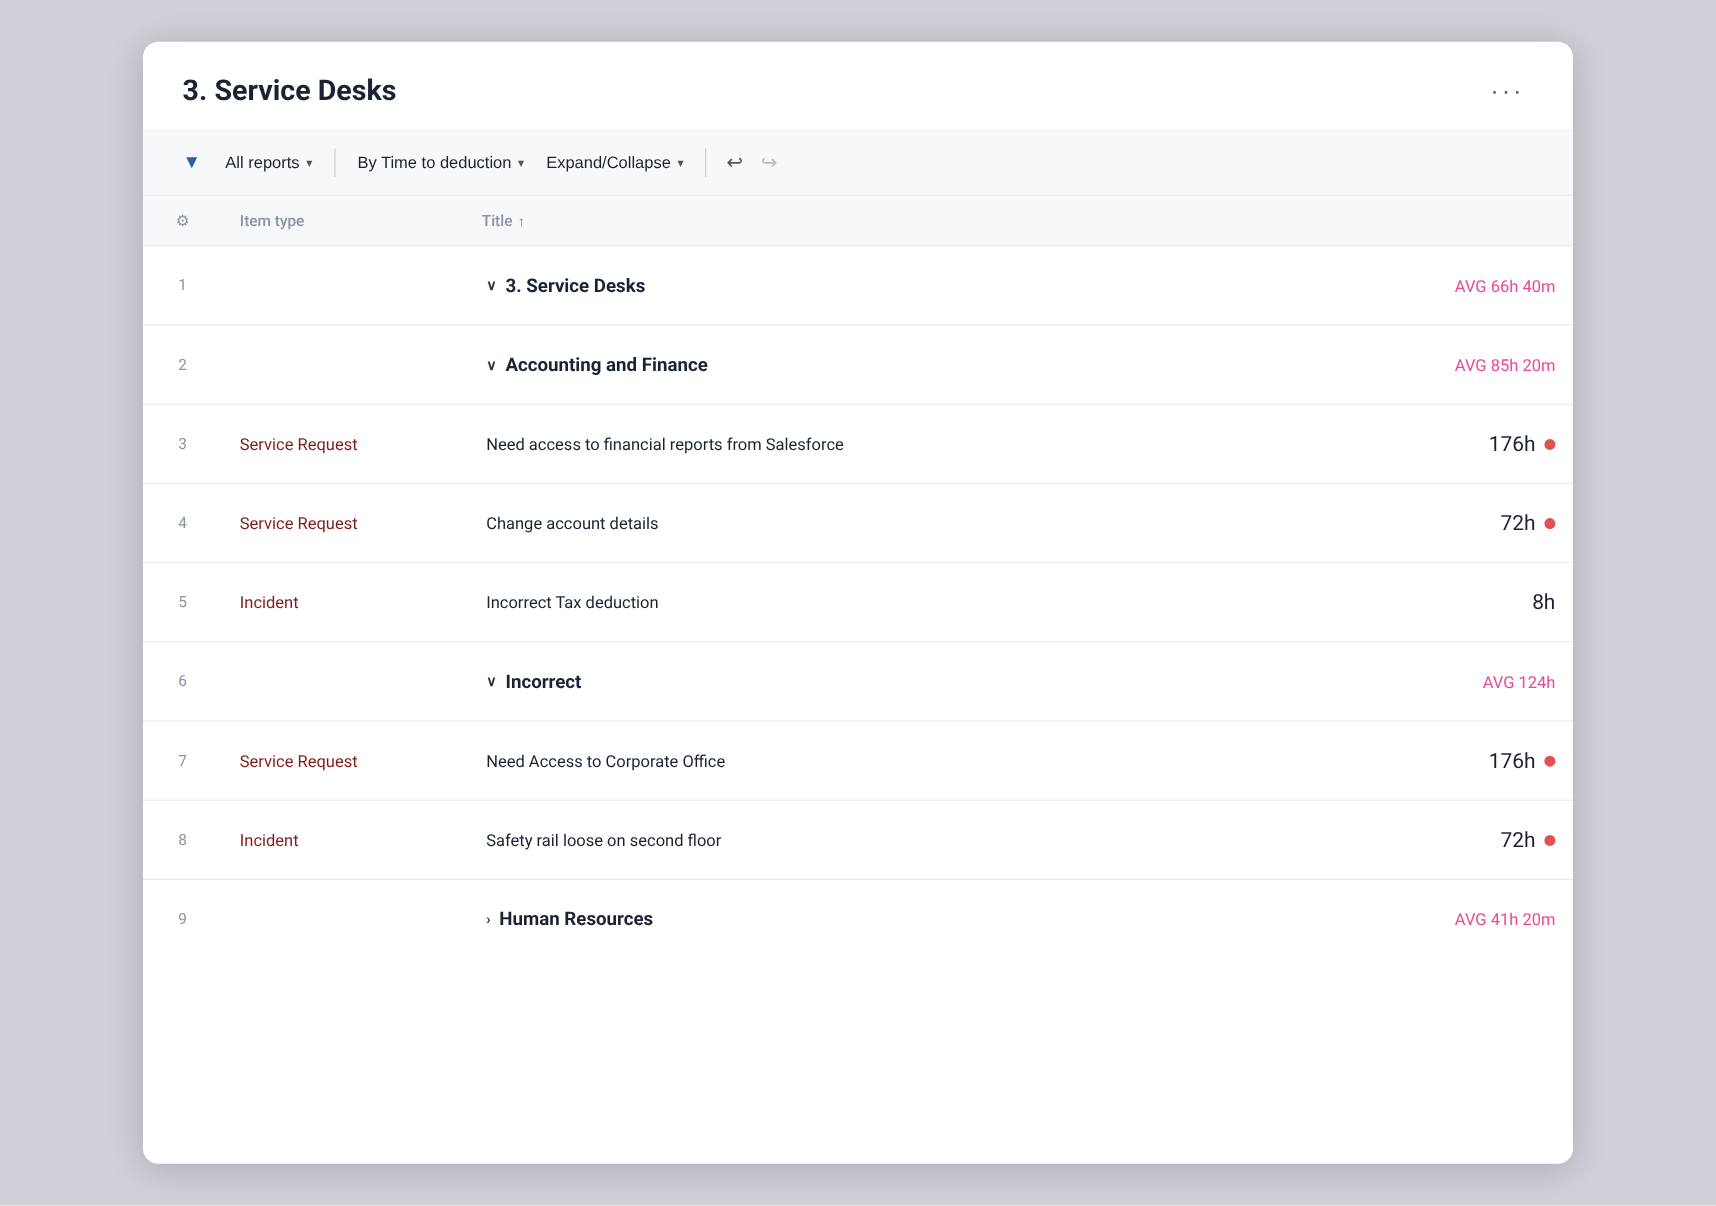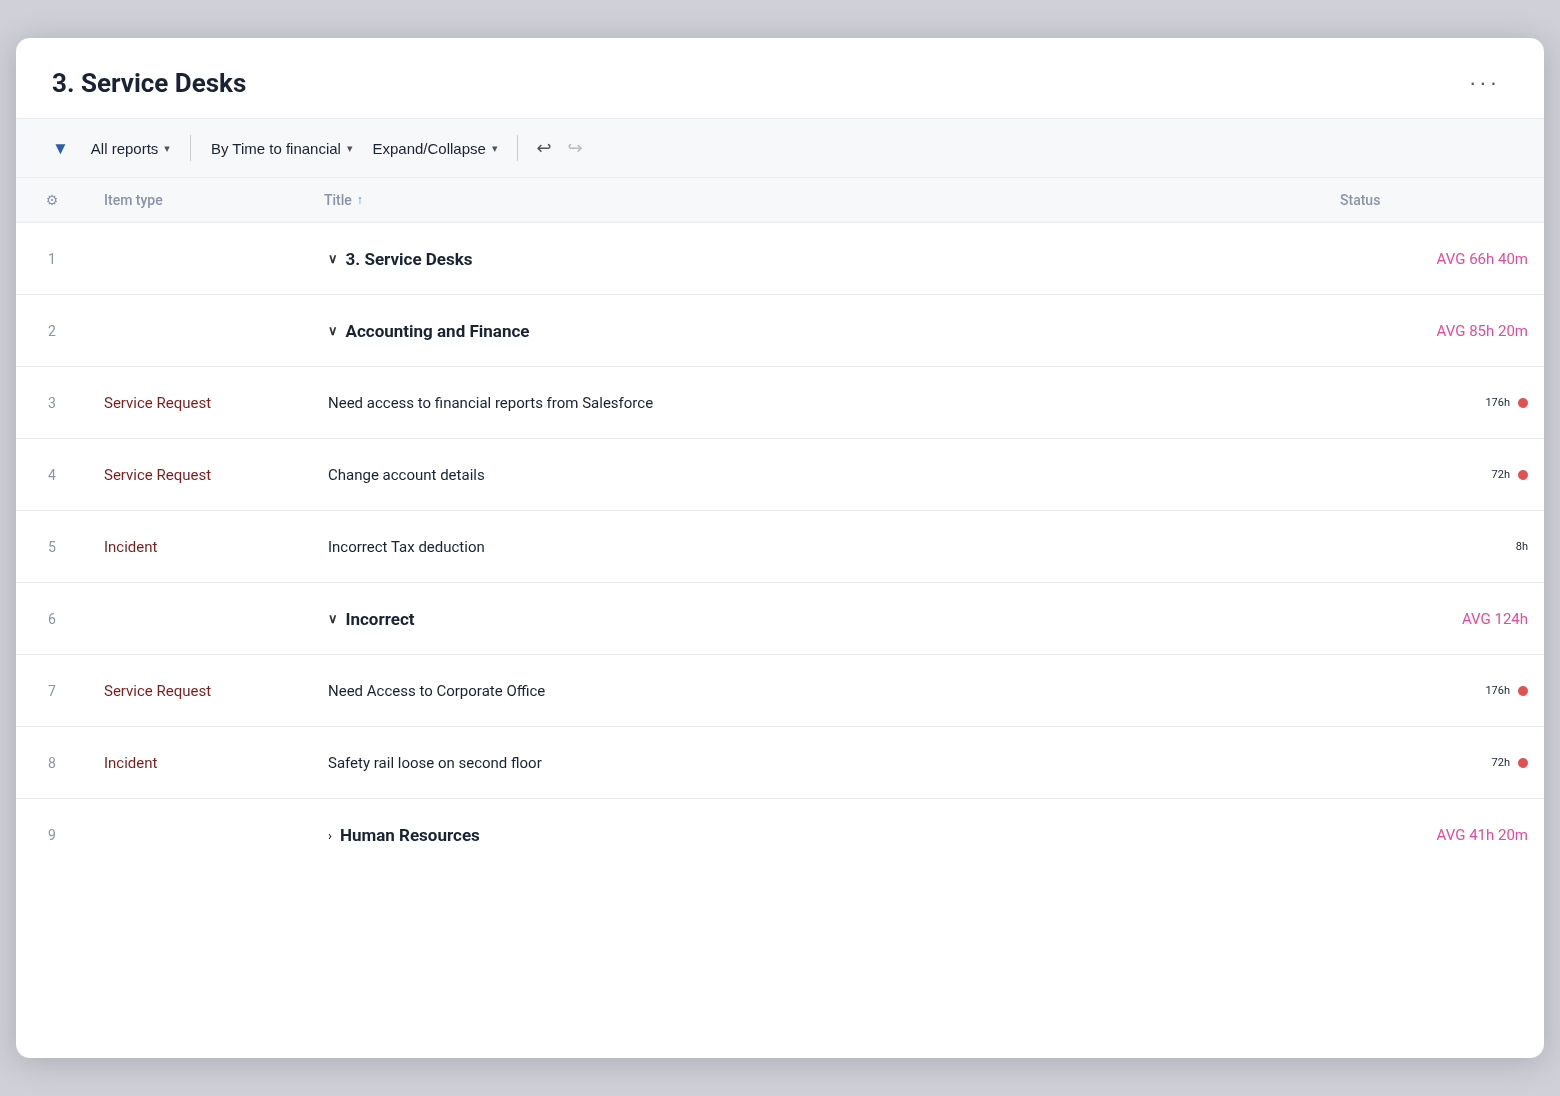--- a/index.html
+++ b/index.html
@@ -10,21 +10,21 @@
       justify-content: center;
       align-items: center;
       min-height: 100vh;
       font-family: -apple-system, BlinkMacSystemFont, 'Segoe UI', Roboto, sans-serif;
     }
 
     .card {
       background: #ffffff;
       border-radius: 14px;
       box-shadow: 0 4px 32px rgba(0,0,0,0.18);
-      width: 1528px;
+      width: 1300px;
       min-height: 1020px;
       padding: 0;
       overflow: hidden;
     }
 
     .card-header {
       display: flex;
       align-items: center;
       justify-content: space-between;
       padding: 28px 36px 18px 36px;
@@ -195,21 +195,21 @@
       background: #e05252;
       flex-shrink: 0;
     }
 
     .avg-label {
       font-size: 15px;
       color: #ec4899;
     }
 
     .time-value {
-      font-size: 11px;
+      font-size: 19px;
       color: #1a2233;
       font-weight: 400;
     }
   </style>
 </head>
 <body>
 
 <div class="card">
 
   <div class="card-header">
@@ -218,21 +218,21 @@
   </div>
 
   <div class="toolbar">
     <span class="filter-icon">▼</span>
     <button class="toolbar-btn">
       <span>All reports</span>
       <span class="chevron">▾</span>
     </button>
     <div class="toolbar-divider"></div>
     <button class="toolbar-btn">
-      <span>By Time to financial</span>
+      <span>By Time to deduction</span>
       <span class="chevron">▾</span>
     </button>
     <button class="toolbar-btn">
       <span>Expand/Collapse</span>
       <span class="chevron">▾</span>
     </button>
     <div class="toolbar-divider"></div>
     <button class="toolbar-action">↩</button>
     <button class="toolbar-action disabled">↪</button>
   </div>
@@ -243,23 +243,20 @@
       <div class="th settings">
         <span>⚙</span>
       </div>
       <div class="th">
         <span>Item type</span>
       </div>
       <div class="th">
         <span>Title</span>
         <span class="sort-arrow">↑</span>
       </div>
-      <div class="th">
-        <span>Status</span>
-      </div>
     </div>
 
     <div id="table-body">
         <div class="table-row">
           <div class="row-num">1</div>
           <div class="row-item-type"></div>
           <div class="row-title group-title">
             <span class="expand-arrow">∨</span>
             <span>3. Service Desks</span>
           </div>

